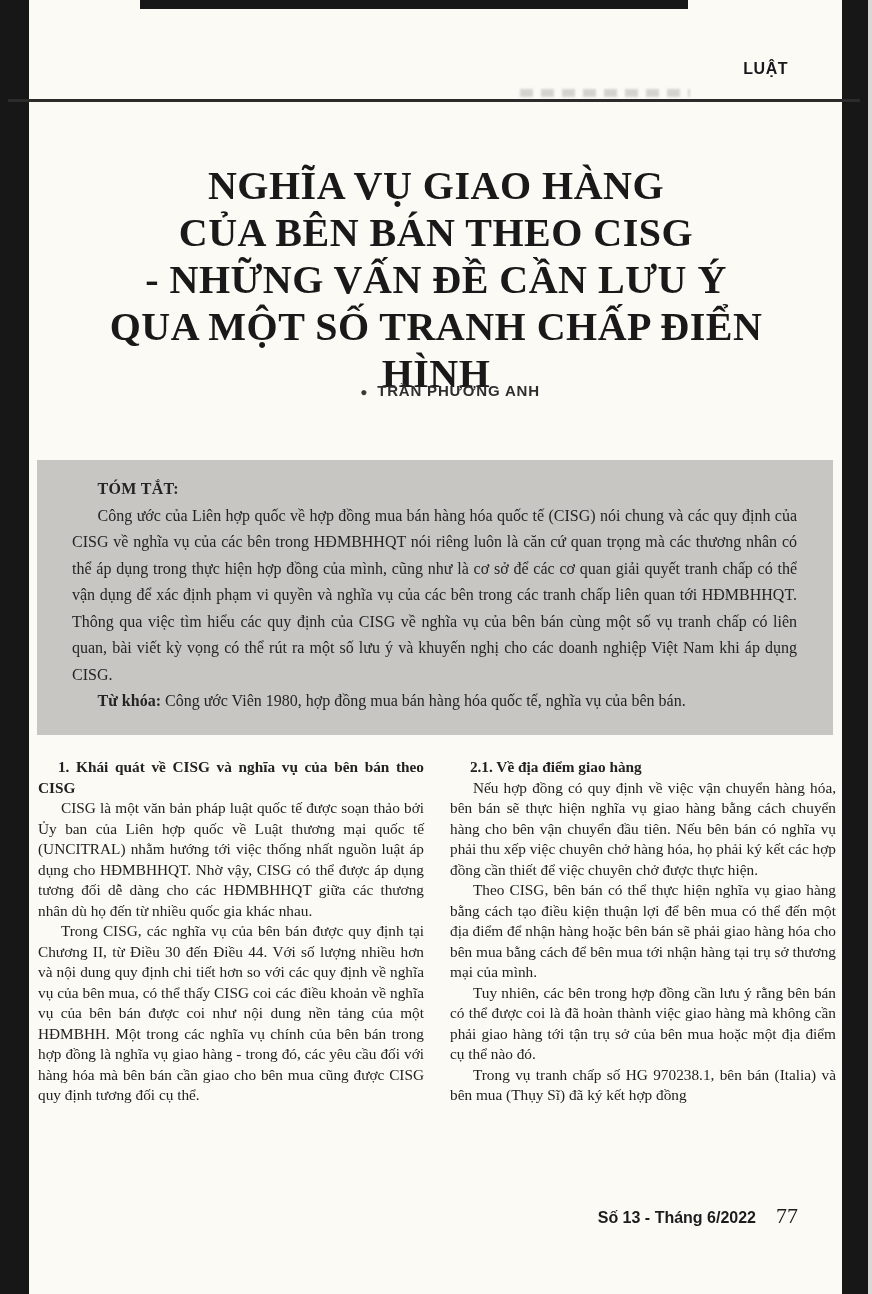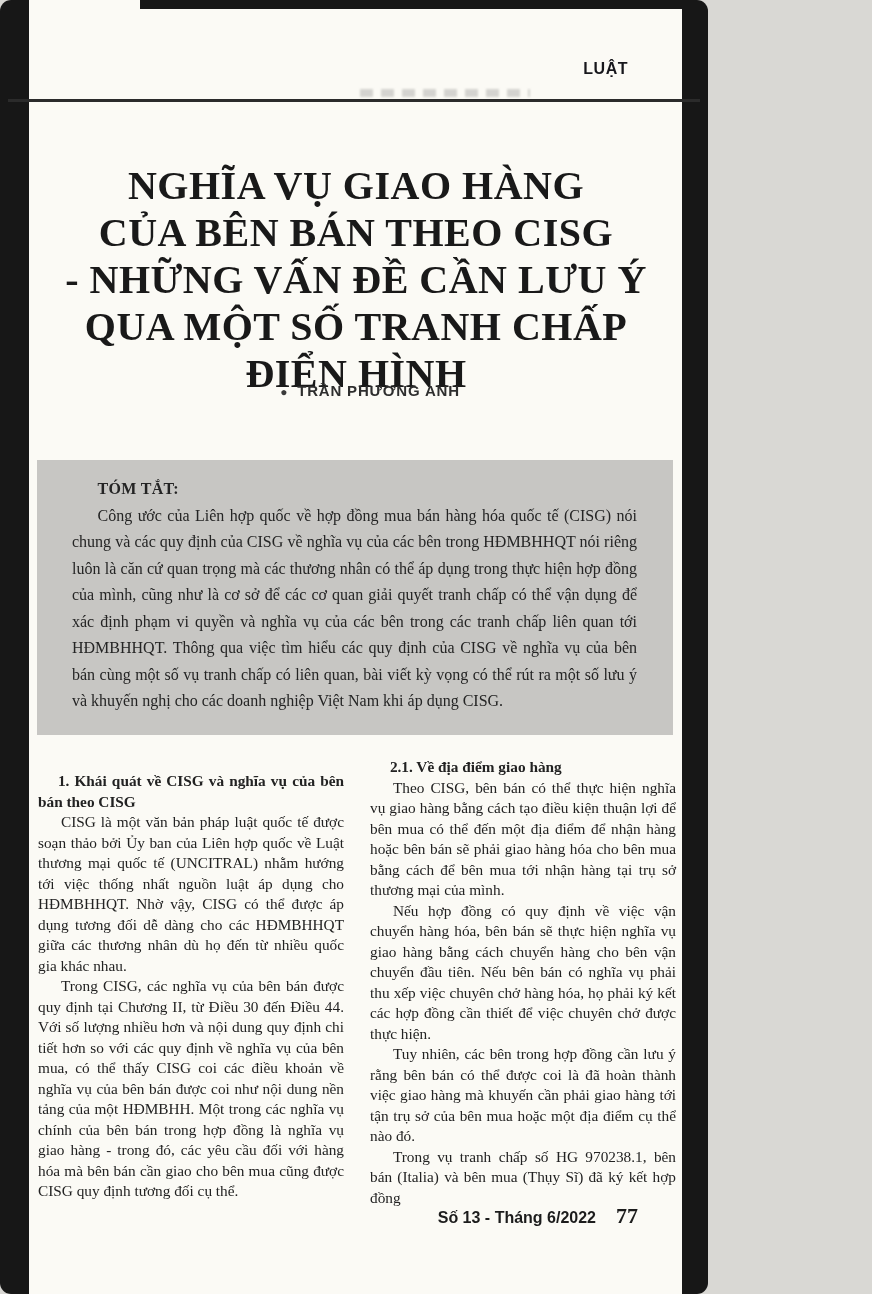--- a/index.html
+++ b/index.html
@@ -3,26 +3,25 @@
 <meta charset="utf-8">
 <style>
   * { margin: 0; padding: 0; box-sizing: border-box; }
   html, body { width: 872px; height: 1294px; }
   body {
     font-family: "Liberation Serif", "DejaVu Serif", serif;
     background: #d9d8d4;
   }
   .page {
     position: relative;
-    width: 708px;
+    width: 868px;
     height: 1294px;
     background: var(--page-bg, #fbfaf5);
     overflow: hidden;
     color: var(--text, #1f1f1f);
-    border-radius: 11px;
   }
   
   .scan-left  { position: absolute; left: 0;  top: 0; width: 29px; height: 100%; background: var(--scan-edge, #171717); }
   .scan-right { position: absolute; right: 0; top: 0; width: 26px; height: 100%; background: var(--scan-edge, #171717); }
   .scan-top   { position: absolute; left: 140px; top: 0; width: 548px; height: 9px; background: var(--scan-edge, #171717); }
 
   .header-label {
     position: absolute; top: 60px; right: 80px;
     font-family: "Liberation Sans", "DejaVu Sans", sans-serif;
     font-weight: bold; font-size: 16px; letter-spacing: 0.5px;
@@ -66,33 +65,33 @@
   }
   .abstract-heading { font-weight: bold; text-indent: 1.6em; letter-spacing: 0.3px; }
   .abstract p { text-indent: 1.6em; }
   .abstract .kw-label { font-weight: bold; }
 
   .columns {
     position: absolute; top: 757px; left: 38px; right: 32px;
     display: flex; gap: 26px;
   }
   .col { flex: 1 1 0; font-size: 15.3px; line-height: 20.5px; text-align: justify; color: #222; }
-  .col-heading { font-weight: bold; text-indent: 1.3em; margin-top: 14px; }
+  .col-heading { font-weight: bold; text-indent: 1.3em; }
   .col-subheading { font-weight: bold; text-indent: 1.3em; }
   .col p { text-indent: 1.5em; }
 
   .footer {
     position: absolute; top: 1203px; right: 70px;
     display: flex; align-items: baseline; gap: 20px;
   }
   .footer-issue {
     font-family: "Liberation Sans", "DejaVu Sans", sans-serif;
     font-weight: bold; font-size: 16px; color: #1c1c1c;
   }
-  .footer-page { font-weight: bold; font-size: 22px; color: #1c1c1c; }
+  .footer-page { font-weight: normal; font-size: 22px; color: #1c1c1c; }
 </style>
 </head>
 <body>
 
 <div class="page">
 
   <div class="scan-left"></div>
   <div class="scan-right"></div>
   <div class="scan-top"></div>
 
@@ -109,35 +108,36 @@
     <span class="title-line">QUA MỘT SỐ TRANH CHẤP ĐIỂN HÌNH</span>
   </h1>
 
   <div class="author">
     <span class="author-bullet">●</span><span>TRẦN PHƯƠNG ANH</span>
   </div>
 
   <div class="abstract">
     <div class="abstract-heading">TÓM TẮT:</div>
     <p>Công ước của Liên hợp quốc về hợp đồng mua bán hàng hóa quốc tế (CISG) nói chung và các quy định của CISG về nghĩa vụ của các bên trong HĐMBHHQT nói riêng luôn là căn cứ quan trọng mà các thương nhân có thể áp dụng trong thực hiện hợp đồng của mình, cũng như là cơ sở để các cơ quan giải quyết tranh chấp có thể vận dụng để xác định phạm vi quyền và nghĩa vụ của các bên trong các tranh chấp liên quan tới HĐMBHHQT. Thông qua việc tìm hiểu các quy định của CISG về nghĩa vụ của bên bán cùng một số vụ tranh chấp có liên quan, bài viết kỳ vọng có thể rút ra một số lưu ý và khuyến nghị cho các doanh nghiệp Việt Nam khi áp dụng CISG.</p>
+    <p><span class="kw-label">Từ khóa:</span> <span>Công ước Viên 1980, hợp đồng mua bán hàng hóa quốc tế, nghĩa vụ của bên bán.</span></p>
   </div>
 
   <div class="columns">
 
     <div class="col">
       <div class="col-heading">1. Khái quát về CISG và nghĩa vụ của bên bán theo CISG</div>
       <p>CISG là một văn bản pháp luật quốc tế được soạn thảo bởi Ủy ban của Liên hợp quốc về Luật thương mại quốc tế (UNCITRAL) nhằm hướng tới việc thống nhất nguồn luật áp dụng cho HĐMBHHQT. Nhờ vậy, CISG có thể được áp dụng tương đối dễ dàng cho các HĐMBHHQT giữa các thương nhân dù họ đến từ nhiều quốc gia khác nhau.</p>
       <p>Trong CISG, các nghĩa vụ của bên bán được quy định tại Chương II, từ Điều 30 đến Điều 44. Với số lượng nhiều hơn và nội dung quy định chi tiết hơn so với các quy định về nghĩa vụ của bên mua, có thể thấy CISG coi các điều khoản về nghĩa vụ của bên bán được coi như nội dung nền tảng của một HĐMBHH. Một trong các nghĩa vụ chính của bên bán trong hợp đồng là nghĩa vụ giao hàng - trong đó, các yêu cầu đối với hàng hóa mà bên bán cần giao cho bên mua cũng được CISG quy định tương đối cụ thể.</p>
     </div>
 
     <div class="col">
       <div class="col-subheading">2.1. Về địa điểm giao hàng</div>
+      <p>Nếu hợp đồng có quy định về việc vận chuyển hàng hóa, bên bán sẽ thực hiện nghĩa vụ giao hàng bằng cách chuyển hàng cho bên vận chuyển đầu tiên. Nếu bên bán có nghĩa vụ phải thu xếp việc chuyên chở hàng hóa, họ phải ký kết các hợp đồng cần thiết để việc chuyên chở được thực hiện.</p>
       <p>Theo CISG, bên bán có thể thực hiện nghĩa vụ giao hàng bằng cách tạo điều kiện thuận lợi để bên mua có thể đến một địa điểm để nhận hàng hoặc bên bán sẽ phải giao hàng hóa cho bên mua bằng cách để bên mua tới nhận hàng tại trụ sở thương mại của mình.</p>
-      <p>Nếu hợp đồng có quy định về việc vận chuyển hàng hóa, bên bán sẽ thực hiện nghĩa vụ giao hàng bằng cách chuyển hàng cho bên vận chuyển đầu tiên. Nếu bên bán có nghĩa vụ phải thu xếp việc chuyên chở hàng hóa, họ phải ký kết các hợp đồng cần thiết để việc chuyên chở được thực hiện.</p>
-      <p>Tuy nhiên, các bên trong hợp đồng cần lưu ý rằng bên bán có thể được coi là đã hoàn thành việc giao hàng mà khuyến cần phải giao hàng tới tận trụ sở của bên mua hoặc một địa điểm cụ thể nào đó.</p>
+      <p>Tuy nhiên, các bên trong hợp đồng cần lưu ý rằng bên bán có thể được coi là đã hoàn thành việc giao hàng mà không cần phải giao hàng tới tận trụ sở của bên mua hoặc một địa điểm cụ thể nào đó.</p>
       <p>Trong vụ tranh chấp số HG 970238.1, bên bán (Italia) và bên mua (Thụy Sĩ) đã ký kết hợp đồng</p>
     </div>
 
   </div>
 
   <div class="footer">
     <span class="footer-issue">Số 13 - Tháng 6/2022</span>
     <span class="footer-page">77</span>
   </div>
 

